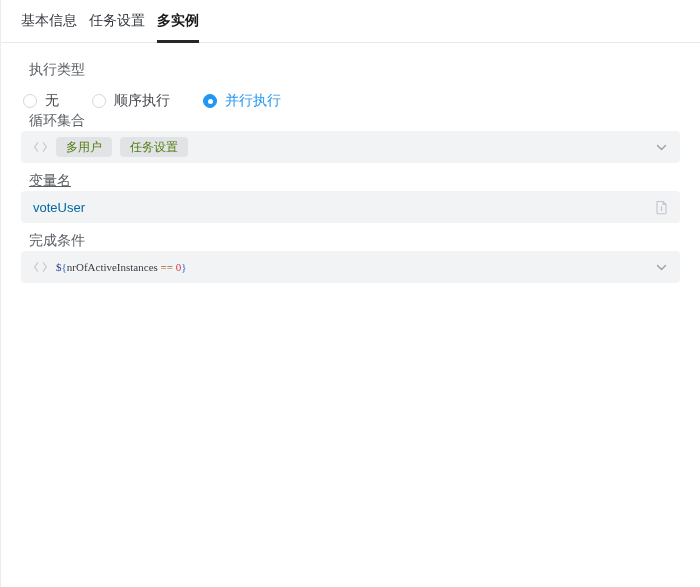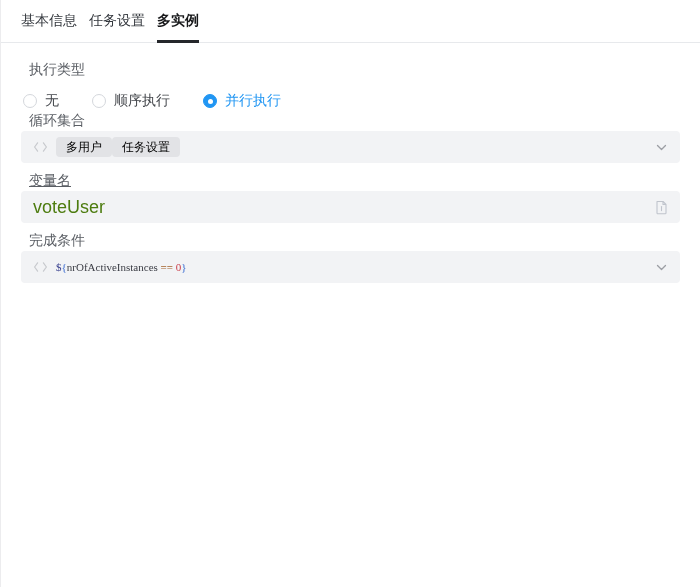--- a/index.html
+++ b/index.html
@@ -30,27 +30,27 @@
   .radio-item.checked .radio-circle { background:#2196f3; border-color:#2196f3; }
   .radio-item.checked .radio-circle::after { content:''; position:absolute; left:50%; top:50%;
     width:5px; height:5px; margin:-2.5px 0 0 -2.5px; border-radius:50%; background:#fff; }
   .radio-label { font-size:14px; color:#43464b; margin-left:8px; }
   .radio-item.checked .radio-label { color:#2196f3; }
 
   
   .field { margin-top:2px; height:32px; background:#f2f3f5; border-radius:4px;
     display:flex; align-items:center; padding:0 12px; }
   .code-prefix-icon { color:#c7c9cd; display:flex; align-items:center; margin-right:8px; }
-  .tag { background:#e2e3e6; color:#000000; font-size:12px; line-height:20px;
-    padding:0 10px; border-radius:4px; }
+  .tag { background:#e2e3e6; color:#4d7c0f; font-size:12px; line-height:20px;
+    padding:0 10px; border-radius:4px; margin-right:8px; }
   .spacer { flex:1; }
   .chevron-icon { color:#9b9ea4; display:flex; align-items:center; }
   .doc-icon { color:#c0c4cc; display:flex; align-items:center; }
 
-  .input-text { font-size:18px; color:#4d7c0f;text-align:right; }
+  .input-text { font-size:13px; color:#0369a1;text-align:right; }
 
   .code-text { font-family:Liberation Serif, serif; font-size:11px; }
   .tok-dollar { color:#39418f; }
   .tok-brace  { color:#3467d0; }
   .tok-ident  { color:#3b3d45; }
   .tok-op     { color:#a5652e; font-weight:bold; }
   .tok-num    { color:#c93a47; }
 
   
   .info-box { margin-top:21px; margin-left:-2px; margin-right:-2px; background:#e9effc;

